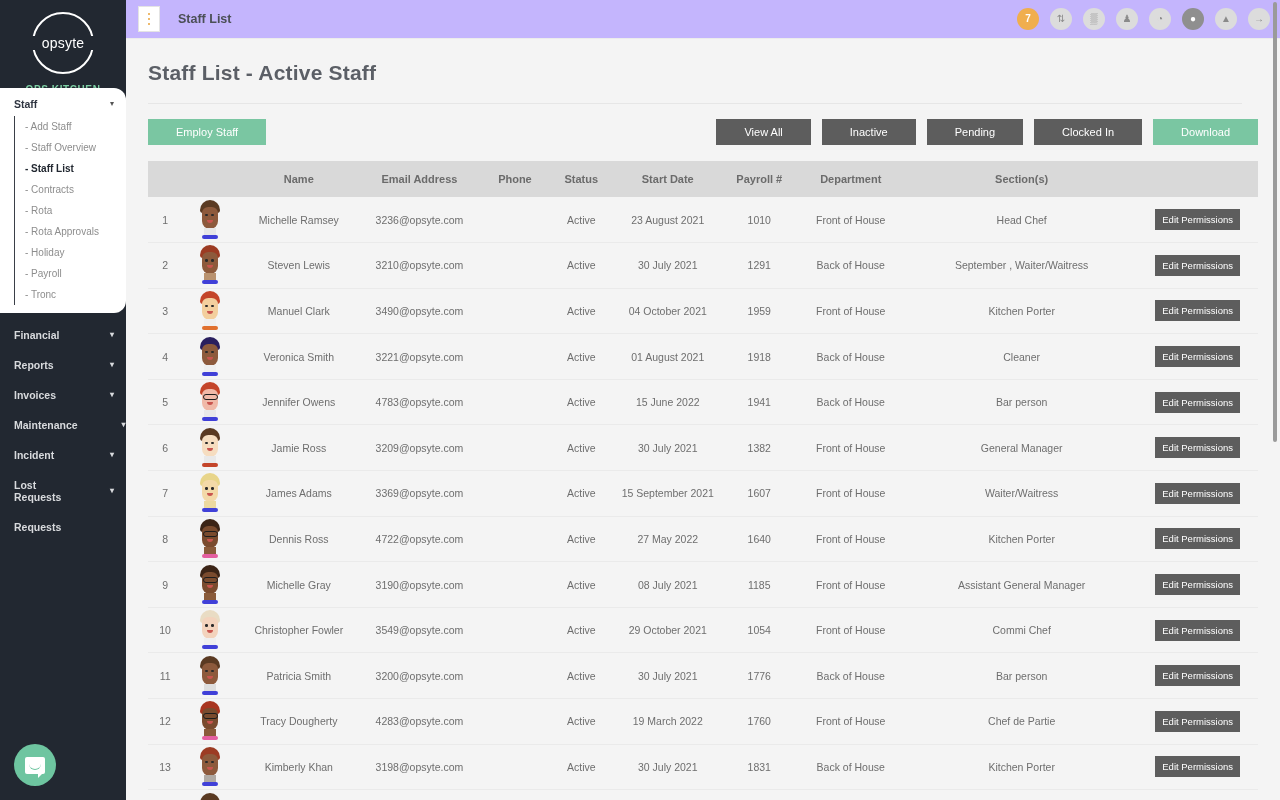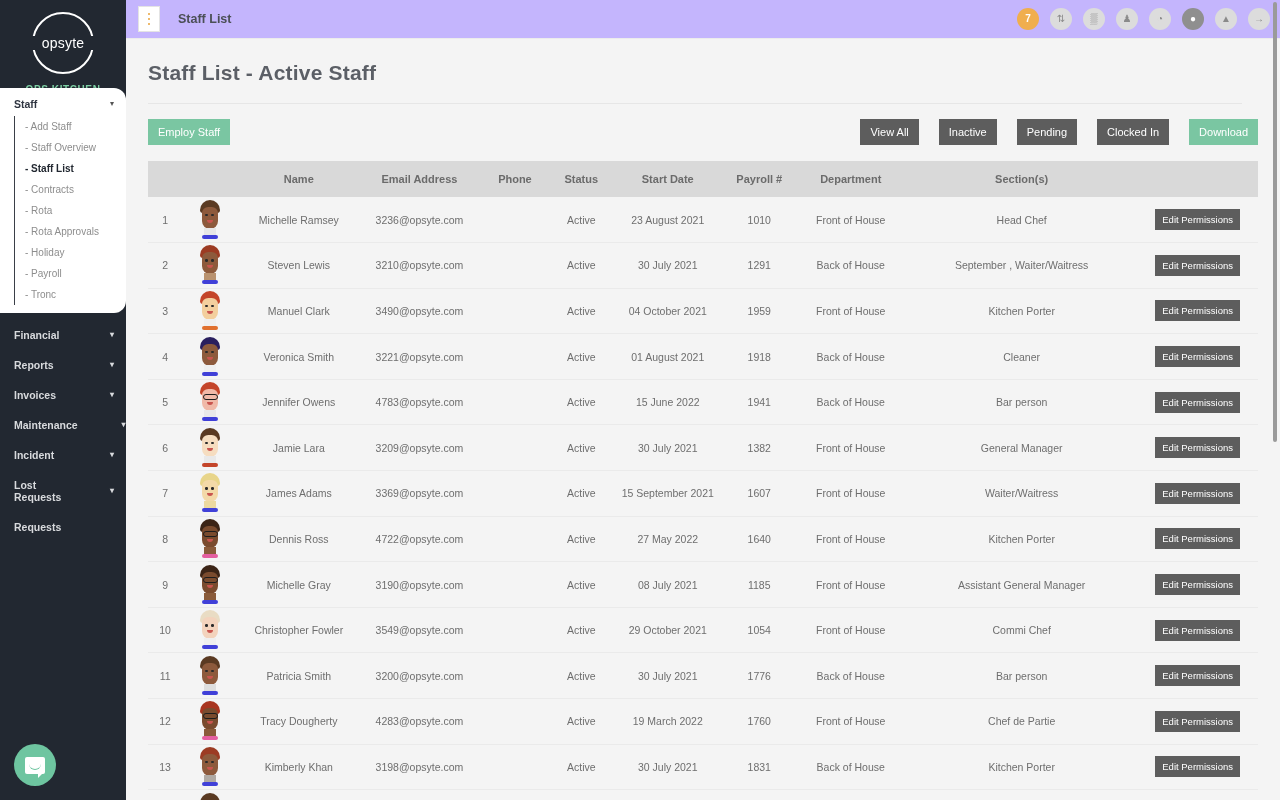--- a/index.html
+++ b/index.html
@@ -167,27 +167,27 @@
   .hr {
     margin: 18px 0 0 0; height: 1px; background: #e6e6e6;
   }
 
   .actionbar {
     display: flex; align-items: center;
     padding: 15px 22px 0 22px;
   }
   .btn {
     font-size: 11px; color: #fff;
-    padding: 7px 10px;
+    padding: 7px 28px;
     border: none; cursor: pointer;
     white-space: nowrap;
   }
   .btn-green { background: #7ac6a2; }
   .btn-gray  { background: #5d5d5d; }
-  .filters { margin-left: auto; display: flex; gap: 20px; }
+  .filters { margin-left: auto; display: flex; gap: 11px; }
 
   
   .table-wrap { padding: 16px 22px 0 22px; }
   table { width: 100%; border-collapse: collapse; }
   thead th {
     background: #d9d9d9;
     color: #6b6b6b;
     font-size: 11px;
     font-weight: bold;
     padding: 12px 4px;
@@ -502,21 +502,21 @@
               <div class="avatar">
                 <div class="av-hair" style="background:#5a3a22"></div>
                 <div class="av-face" style="background:#f6ddc0"></div>
                 <div class="av-eye l"></div>
                 <div class="av-eye r"></div>
                 <div class="av-mouth"></div>
                 <div class="av-body" style="background:#e9e9e9"></div>
                 <div class="av-shoe" style="background:#c4452a"></div>
               </div>
             </td>
-            <td>Jamie Lara</td>
+            <td>Jamie Ross</td>
             <td>3209@opsyte.com</td>
             <td></td>
             <td>Active</td>
             <td>30 July 2021</td>
             <td>1382</td>
             <td>Front of House</td>
             <td>General Manager</td>
             <td><span class="perm-btn">Edit Permissions</span></td>
           </tr>
           <tr>

